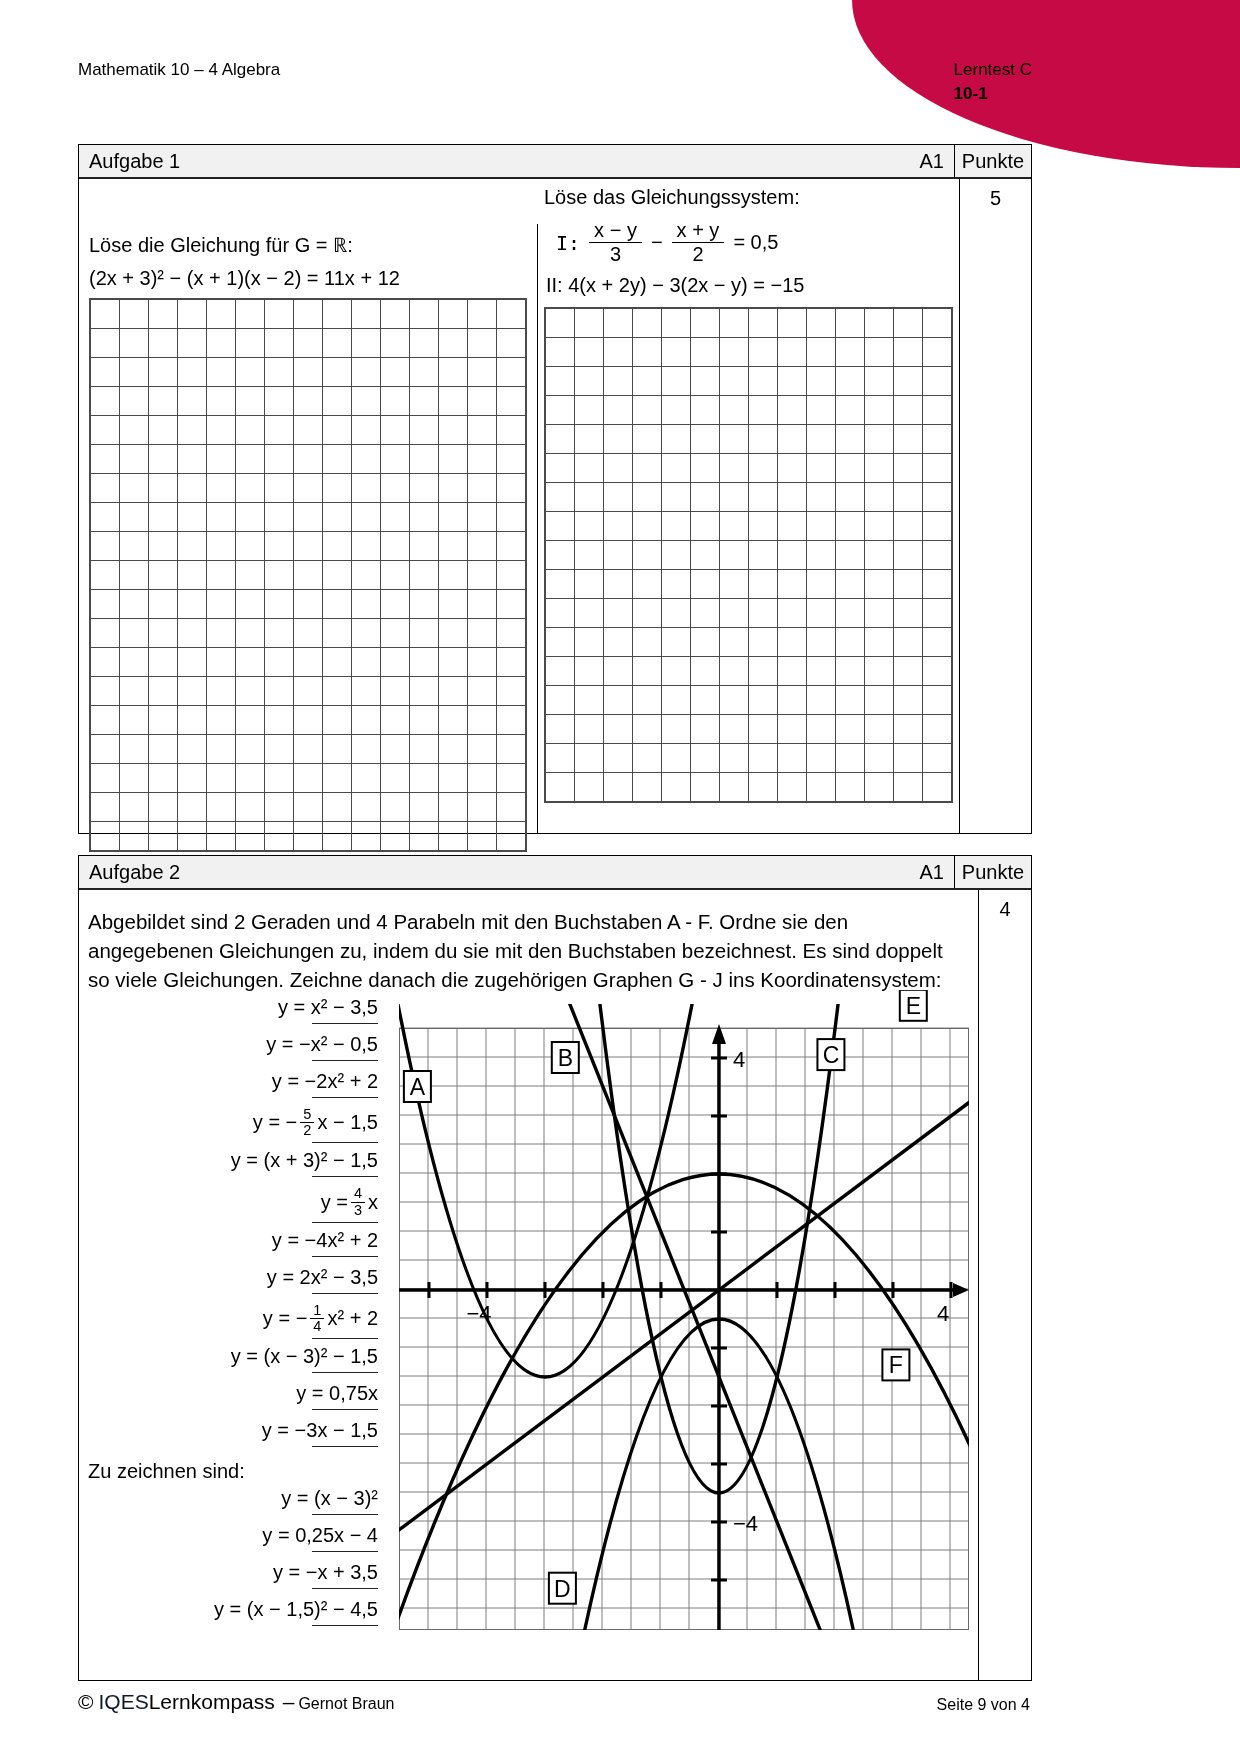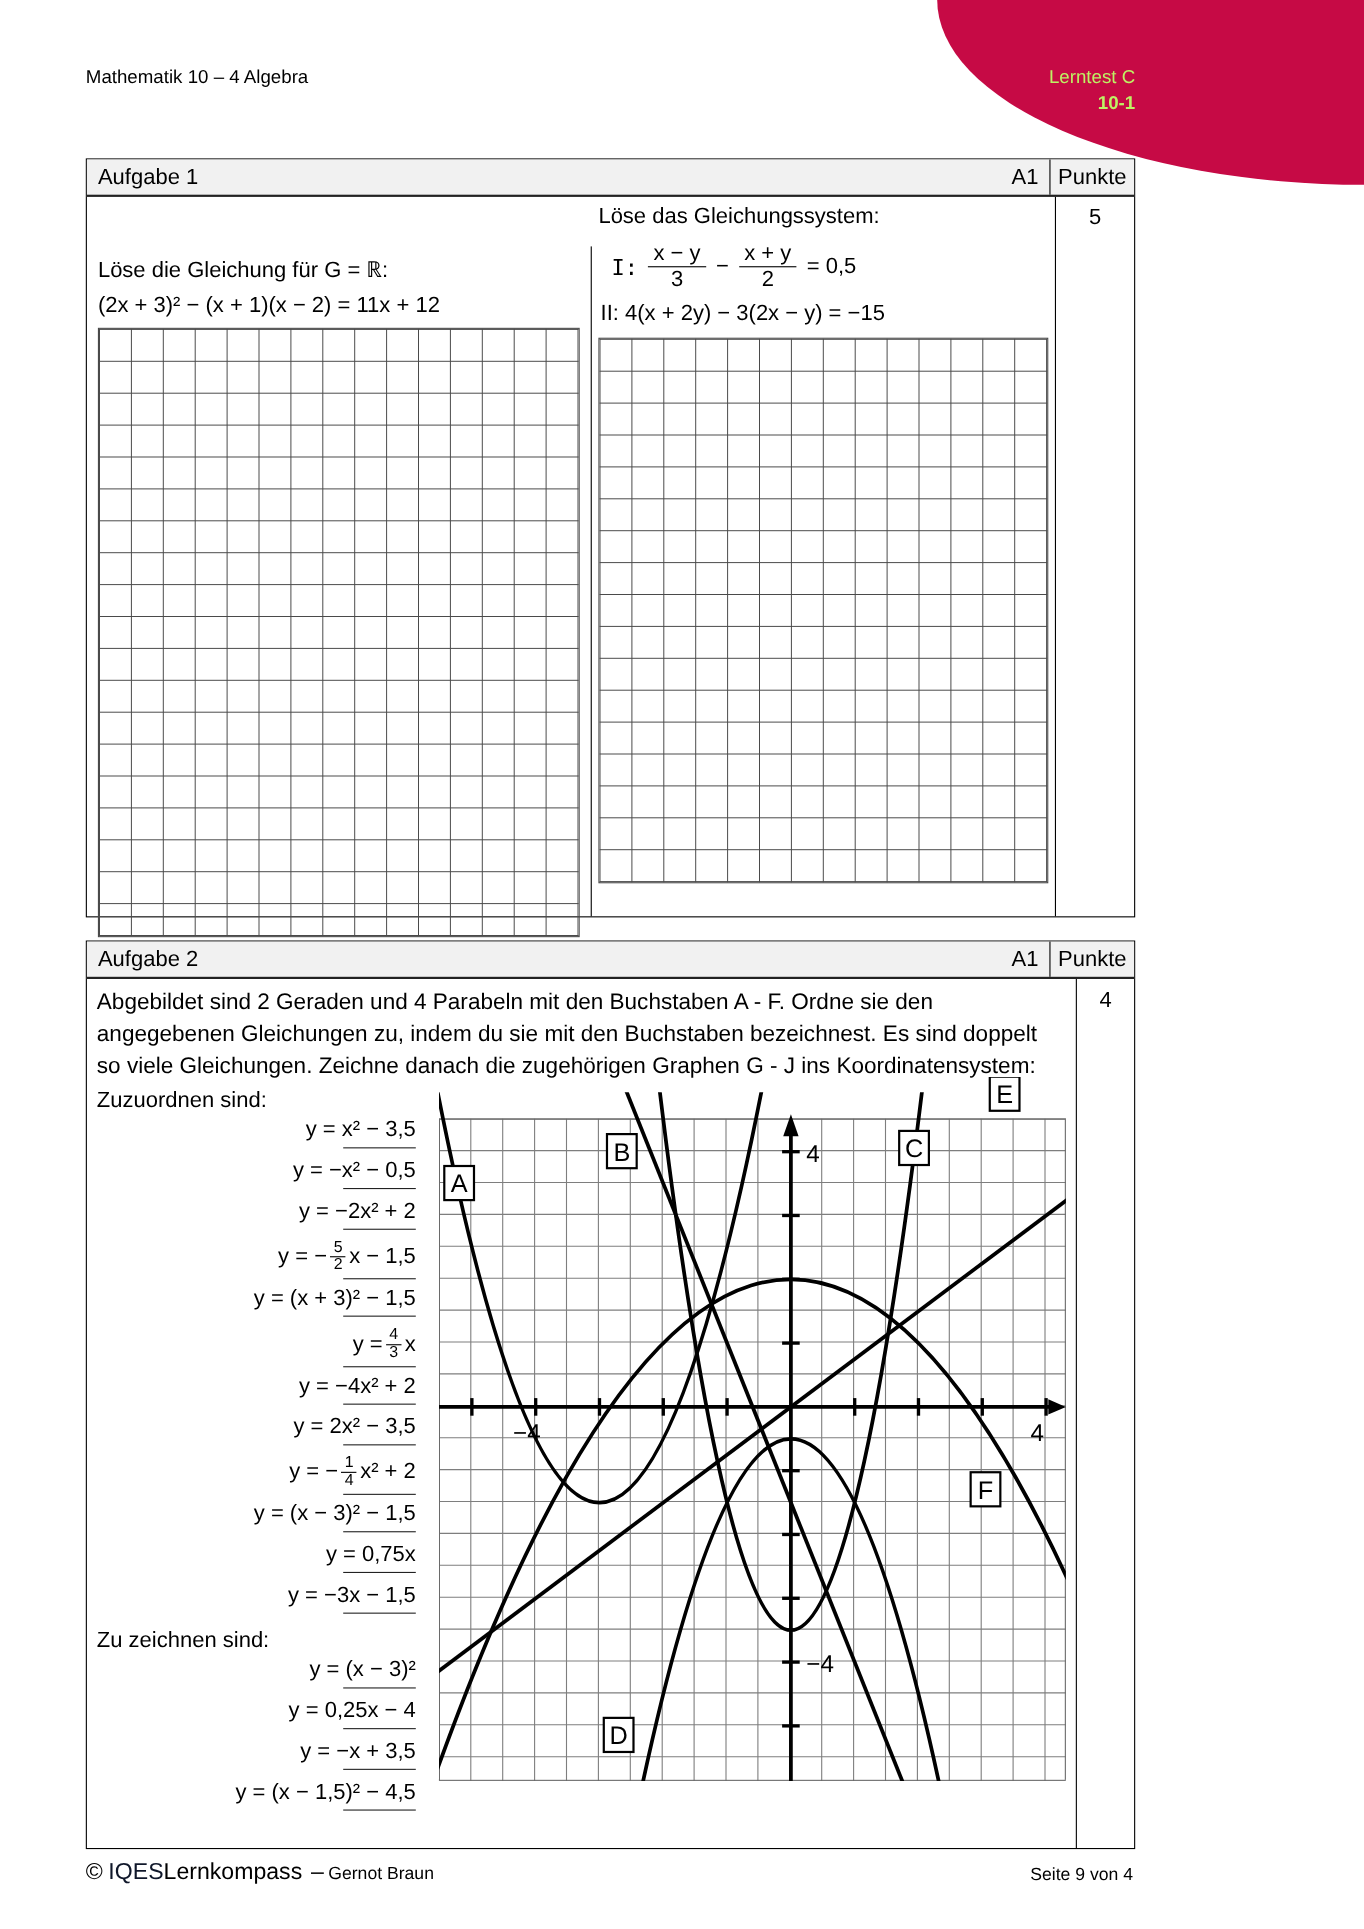--- a/index.html
+++ b/index.html
@@ -2,21 +2,21 @@
 <html><head>
 <meta charset="utf-8">
 <style>
   html,body{margin:0;padding:0;background:#e8e8e8;}
   .page{position:relative;width:1240px;height:1754px;background:#ffffff;margin:0 auto;
         font-family:"Liberation Sans", sans-serif;color:#000;overflow:hidden;}
 
   
   .red-blob{position:absolute;top:0;right:0;width:388px;height:168px;
             border-bottom-left-radius:100% 100%;}
-  .blob-text{position:absolute;top:58px;right:208px;text-align:right;color:#bef264;
+  .blob-text{position:absolute;top:58px;right:208px;color:#000000;
              font-size:17px;line-height:24px;}
   .blob-text .bold{font-weight:bold;}
 
   .header-left{position:absolute;left:78px;top:60px;font-size:17px;}
 
   
   .task-table{position:absolute;left:78px;width:952px;border:1.5px solid #000;background:#fff;}
   .t1{top:144px;height:688px;}
   .t2{top:855px;height:824px;}
   .task-header{display:flex;height:32px;background:#f1f1f1;border-bottom:2px solid #222;
@@ -40,21 +40,21 @@
   .gp-right{width:407px;height:494px;margin-top:10px;}
 
   
   .system{display:flex;align-items:center;gap:9px;font-size:20px;margin:10px 0 4px 12px;}
   .frac{display:inline-flex;flex-direction:column;text-align:center;line-height:1.15;}
   .frac .num{border-bottom:1.6px solid #000;padding:0 5px;}
   .sys-label{font-family:"DejaVu Sans Mono", monospace;}
   .eq2{margin-top:8px;margin-left:2px;}
 
   
-  .t2-main{flex:1;padding:6px 9px;box-sizing:border-box;}
+  .t2-main{flex:1;padding:17px 9px;box-sizing:border-box;}
   .instructions{font-size:20.5px;line-height:29px;width:862px;}
   .t2-flex{display:flex;margin-top:2px;}
   .eq-col{width:290px;flex:none;}
   .list-heading{font-size:20px;min-height:31px;display:flex;align-items:center;}
   .eq-row{display:flex;align-items:flex-end;min-height:37px;font-size:20px;flex-direction:column;}
   .eq-row .eqtext{display:flex;align-items:center;padding-bottom:4px;}
   .eq-row .frac{font-size:14.5px;line-height:1.05;margin:0 3px;}
   .eq-row .frac .num{border-bottom:1.3px solid #000;padding:0 3px;}
   .blank{width:66px;border-bottom:1.6px solid #222;height:0;margin-left:auto;margin-bottom:6px;}
   .graph-col{flex:1;margin-left:21px;margin-top:-6px;}
@@ -123,21 +123,20 @@
         <span>Aufgabe 2</span>
         <span>A1</span>
       </div>
       <div class="th-points">Punkte</div>
     </div>
     <div class="task-body">
       <div class="t2-main">
         <div class="instructions">Abgebildet sind 2 Geraden und 4 Parabeln mit den Buchstaben A - F. Ordne sie den angegebenen Gleichungen zu, indem du sie mit den Buchstaben bezeichnest. Es sind doppelt so viele Gleichungen. Zeichne danach die zugehörigen Graphen G - J ins Koordinatensystem:</div>
         <div class="t2-flex">
           <div class="eq-col">
-            <div class="list-heading">Zuzuordnen sind:</div>
             <div id="assign-list">
                 <div class="eq-row">
                   <span class="eqtext">y = x² − 3,5</span>
                   <span class="blank"></span>
                 </div>
                 <div class="eq-row">
                   <span class="eqtext">y = −x² − 0,5</span>
                   <span class="blank"></span>
                 </div>
                 <div class="eq-row">

